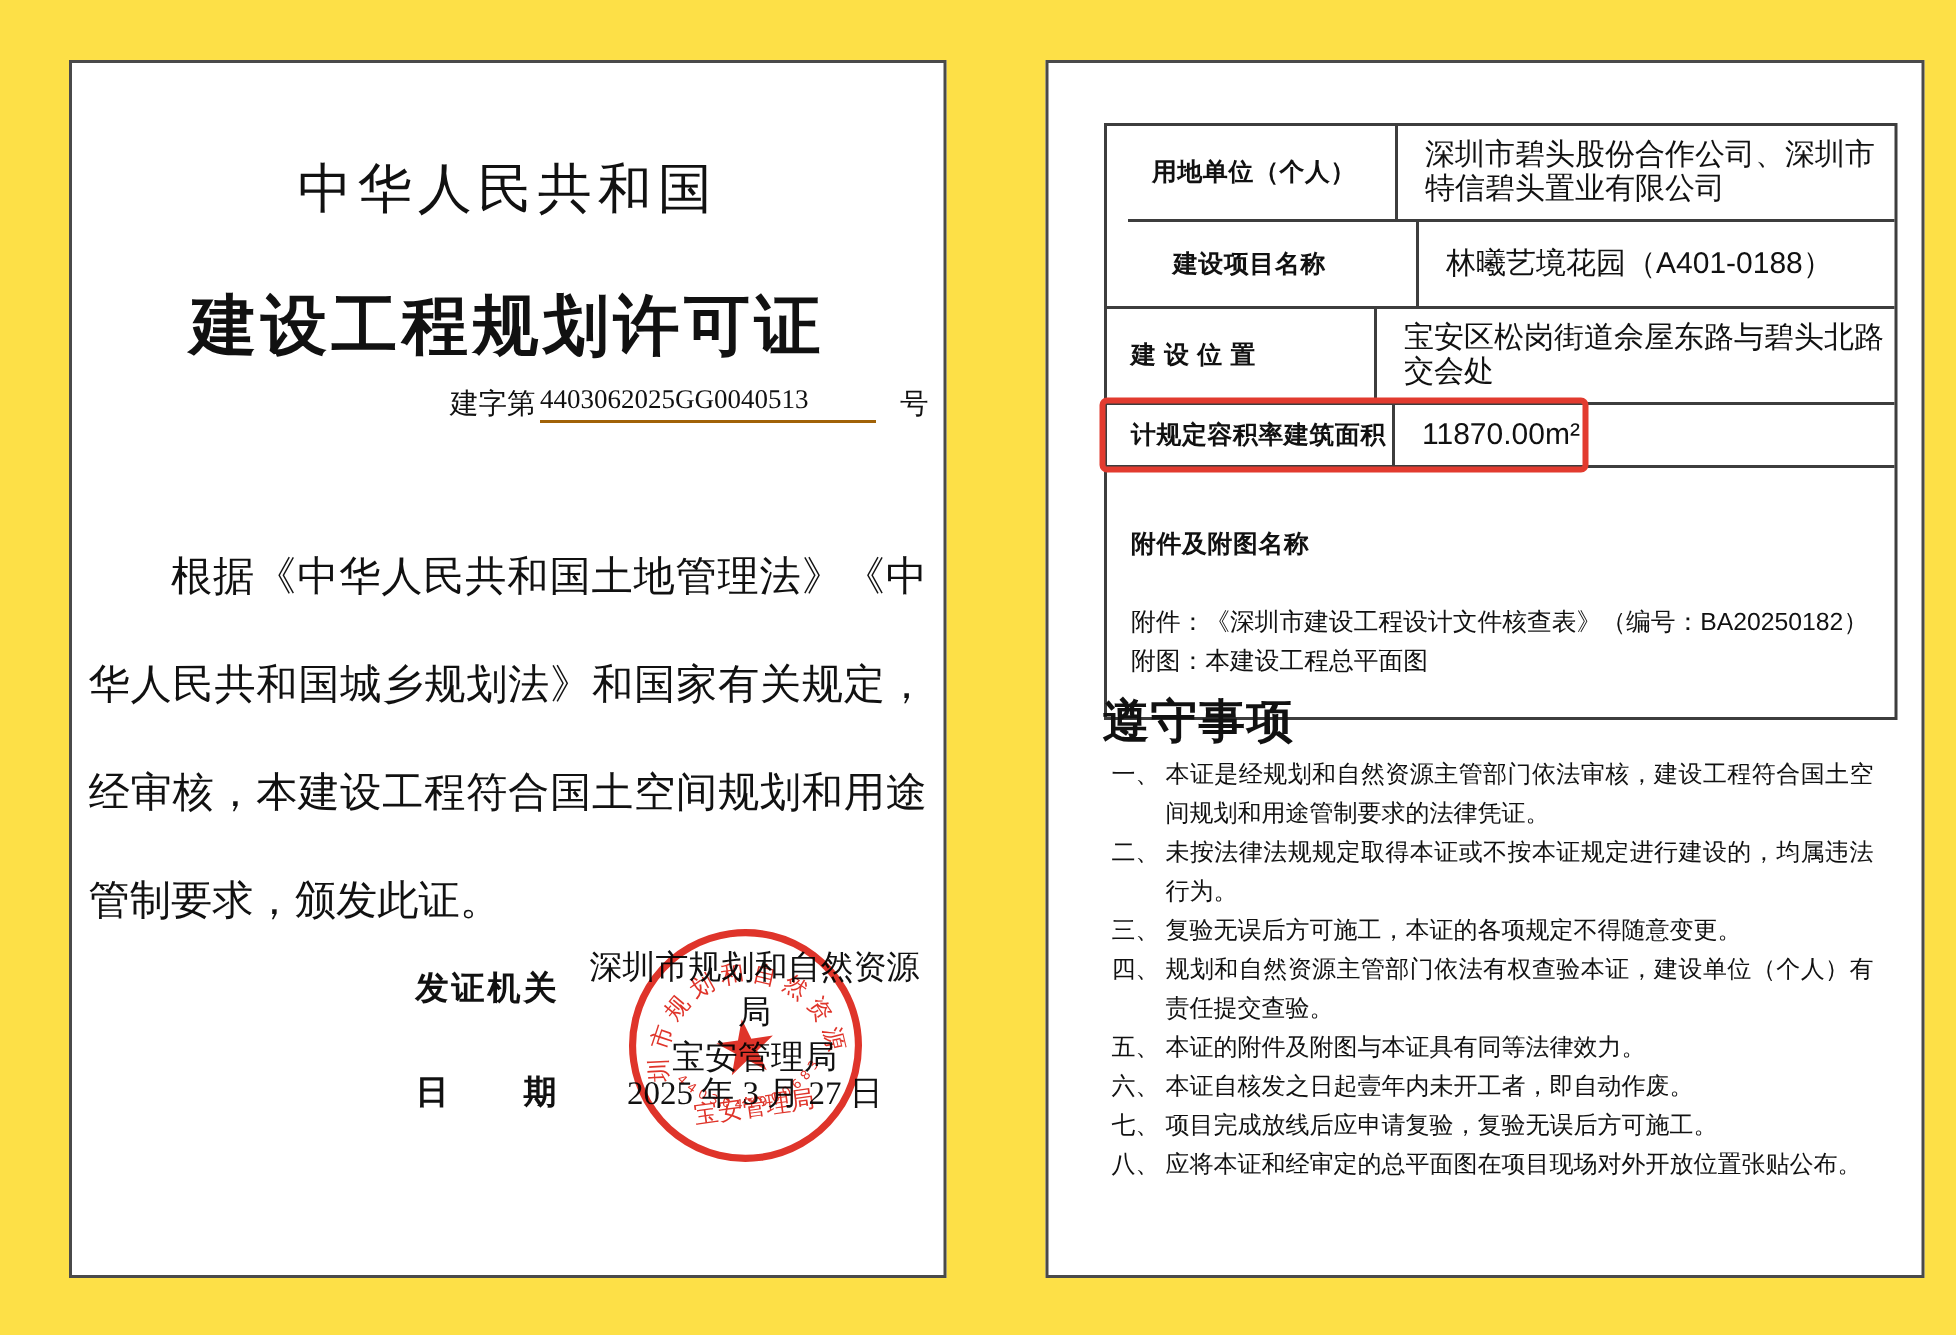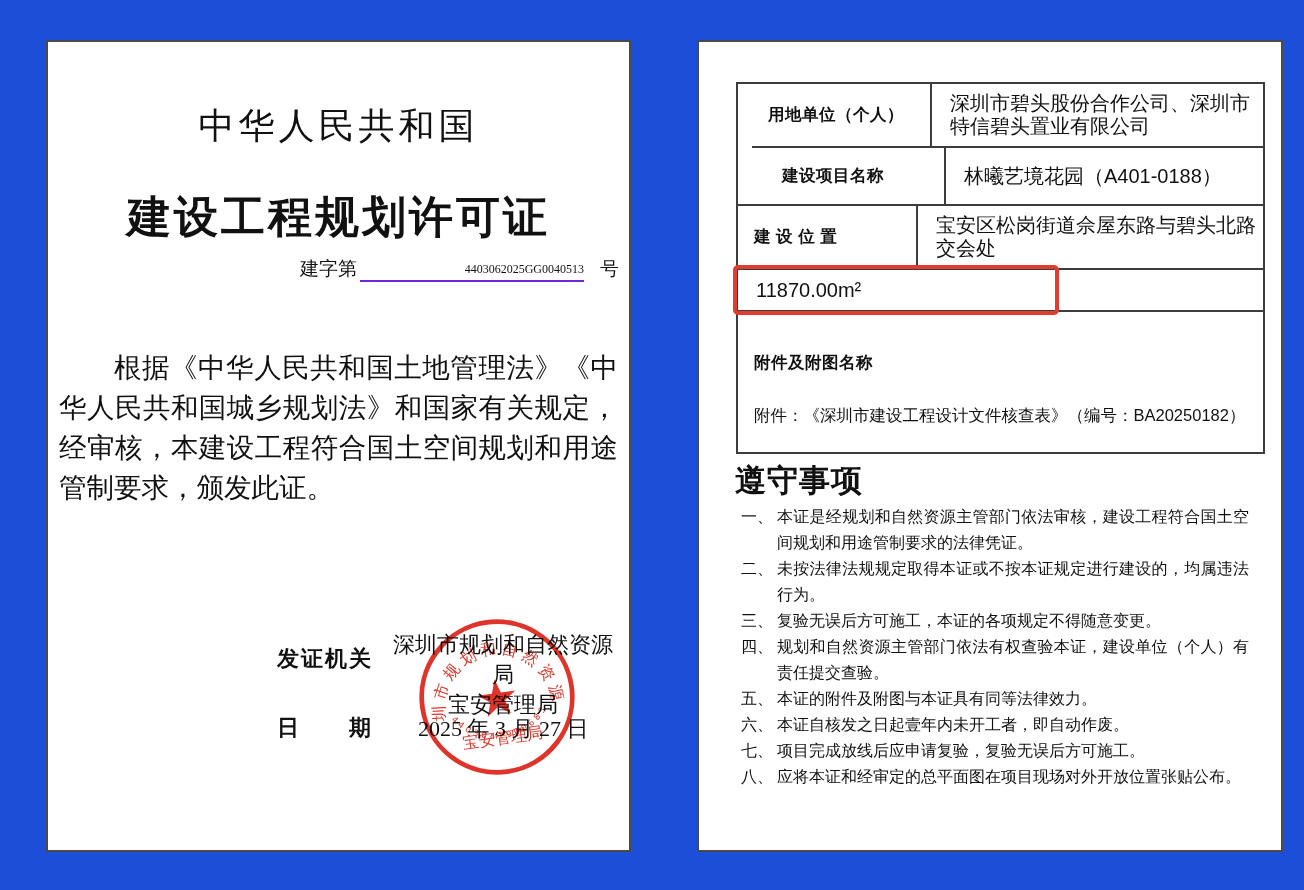--- a/index.html
+++ b/index.html
@@ -4,38 +4,38 @@
 <style>
   :root{
     --serif: "Liberation Serif","DejaVu Serif",serif;
     --sans: "Liberation Sans","DejaVu Sans",sans-serif;
     --ink:#111;
     --line:#3d3d3d;
     --seal:#dd2419;
     --hl:#e23b2f;
   }
   html,body{margin:0;padding:0;background:#fff;}
-  .canvas{position:relative;width:1304px;height:890px;background:#1d4ed8;overflow:hidden;
+  .canvas{position:relative;width:1304px;height:890px;background:#fde047;overflow:hidden;
           font-family:var(--sans);color:var(--ink);}
   .page{position:absolute;top:40px;height:812px;background:#fff;border:2px solid #4a4a4a;box-sizing:border-box;}
   .page-left{left:46px;width:585px;}
   .page-right{left:697px;width:586px;}
 
   
   .country{position:absolute;top:60px;left:0;right:0;text-align:center;
            font-family:var(--serif);font-size:36px;letter-spacing:4px;}
   .cert-title{position:absolute;top:146px;left:0;right:0;text-align:center;
               font-family:Liberation Serif, serif;font-weight:bold;font-size:44px;letter-spacing:3px;}
   .cert-no-line{position:absolute;top:214px;left:252px;display:flex;align-items:flex-end;
                 font-family:var(--serif);font-size:19px;white-space:nowrap;}
-  .cert-no-num{display:inline-block;width:224px;text-align:right;border-bottom:2px solid #6d28d9;
-               padding-bottom:3px;margin-left:3px;font-size:12px;}
+  .cert-no-num{display:inline-block;width:224px;text-align:left;border-bottom:2px solid #a16207;
+               padding-bottom:3px;margin-left:3px;font-size:18px;}
   .cert-no-suffix{margin-left:16px;}
   .body-text{position:absolute;top:306px;left:11px;right:11px;margin:0;
-             font-family:var(--serif);font-size:27.5px;line-height:40px;
+             font-family:var(--serif);font-size:27.5px;line-height:72px;
              text-align:justify;text-indent:2em;}
   .field-label{position:absolute;font-family:var(--sans);font-weight:bold;font-size:22px;letter-spacing:2px;white-space:pre;}
   .issuer-label{left:229px;top:602px;font-family:Liberation Mono, monospace;}
   .issuer-value{position:absolute;left:336px;top:588px;width:238px;text-align:center;
                 font-family:var(--serif);font-size:22px;line-height:30px;}
   .date-label{left:229px;top:671px;}
   .date-value{position:absolute;left:370px;top:672px;font-family:var(--serif);font-size:22px;white-space:nowrap;}
   .seal{position:absolute;left:368px;top:574px;width:162px;height:162px;
         opacity:.93;mix-blend-mode:multiply;z-index:6;}
 
@@ -116,26 +116,28 @@
       </div>
       <div class="t-row row-2">
         <div class="t-label">建设项目名称</div>
         <div class="t-value">林曦艺境花园（A401-0188）</div>
       </div>
       <div class="t-row row-3">
         <div class="t-label">建 设 位 置</div>
         <div class="t-value">宝安区松岗街道佘屋东路与碧头北路交会处</div>
       </div>
       <div class="t-row row-4">
+        <div class="t-label">计规定容积率建筑面积</div>
         <div class="t-value">11870.00m²</div>
         <div class="red-box"></div>
       </div>
       <div class="t-attach">
         <div class="attach-heading">附件及附图名称</div>
         <div class="attach-line">附件：《深圳市建设工程设计文件核查表》（编号：BA20250182）</div>
+        <div class="attach-line">附图：本建设工程总平面图</div>
       </div>
     </div>
 
     <h2 class="notes-heading">遵守事项</h2>
 
     <ul class="notes">
       <li class="note-item">
         <span class="note-num">一、</span>
         <span class="note-text">本证是经规划和自然资源主管部门依法审核，建设工程符合国土空间规划和用途管制要求的法律凭证。</span>
       </li>

